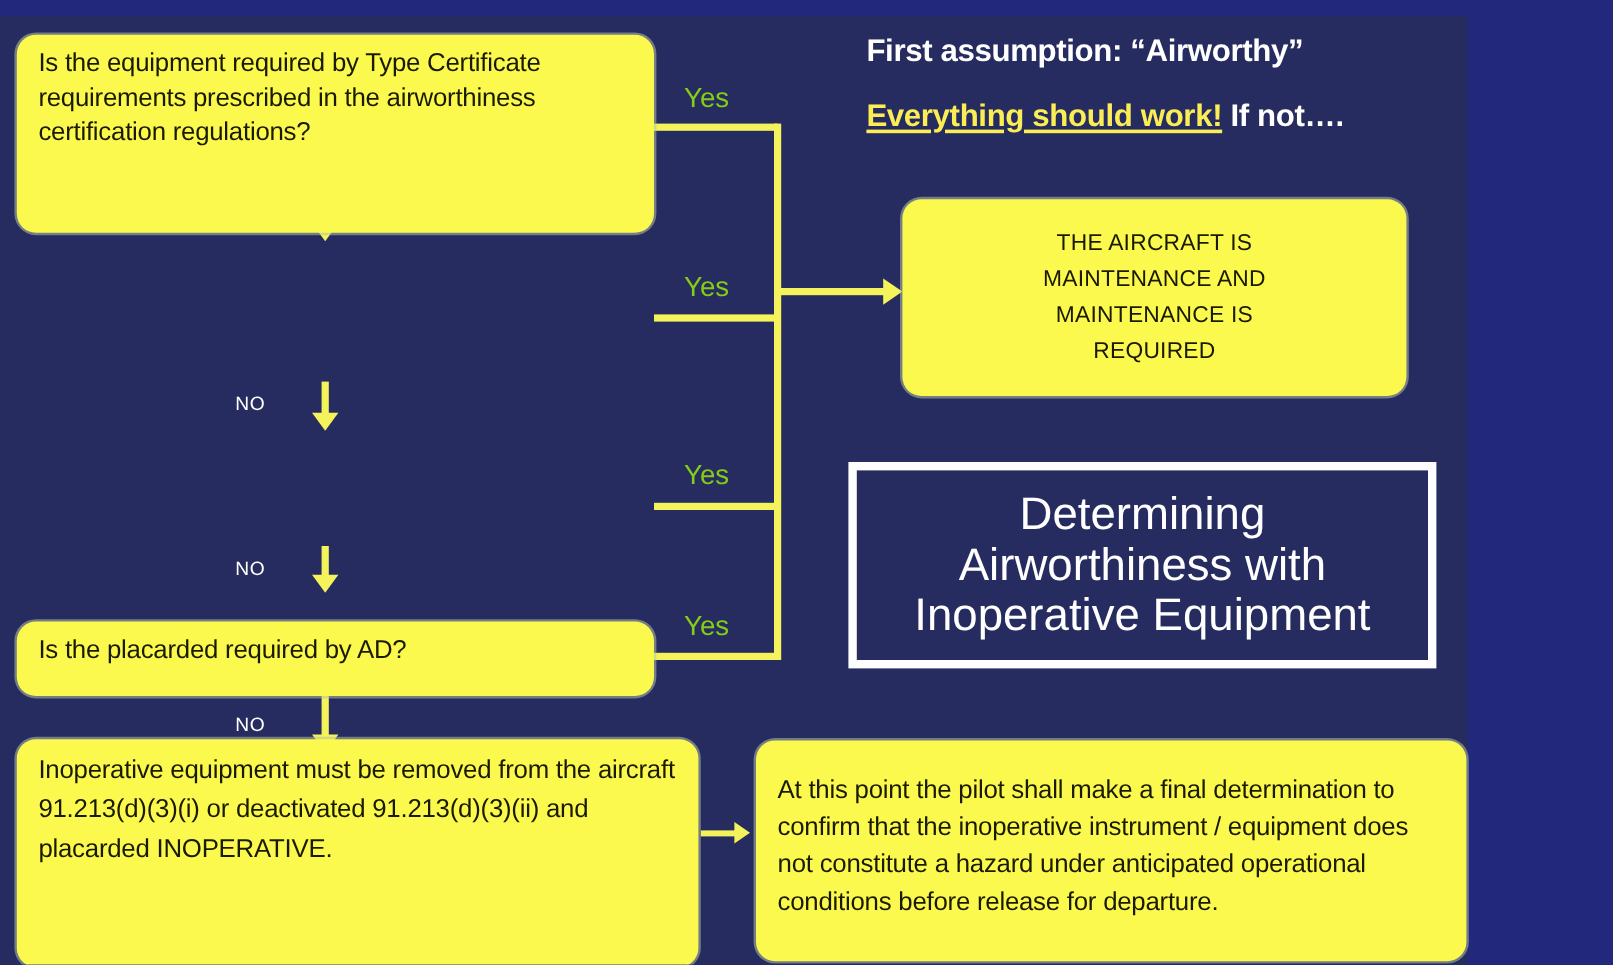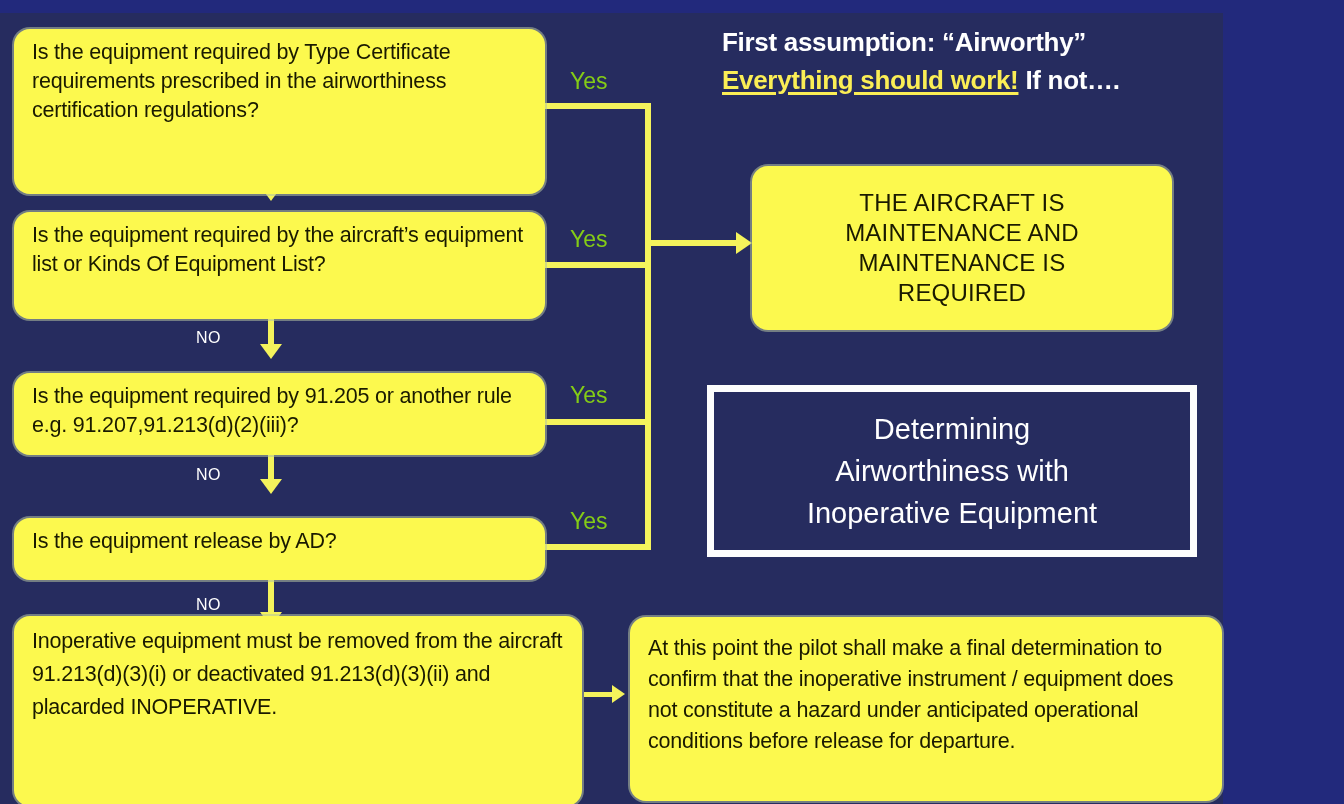--- a/index.html
+++ b/index.html
@@ -32,38 +32,38 @@
     box-sizing: border-box;
     color: #1a1a00;
     font-size: 21.5px;
     line-height: 29px;
     letter-spacing: -0.2px;
     padding: 9px 14px 9px 18px;
     box-shadow: 0 0 0 2px rgba(180,195,160,0.55);
   }
   .ybox.center {
     text-align: center;
-    font-size: 24px;
+    font-size: 19px;
     line-height: 30px;
     letter-spacing: 0.2px;
     display: flex;
     align-items: center;
     justify-content: center;
     padding: 8px 16px;
   }
   .ybox.center > span { display: block; width: 100%; }
 
   
   #titlebox {
     position: absolute;
     box-sizing: border-box;
     background: #262c5f;
     border: 7px solid #fdfdfd;
     color: #ffffff;
-    font-size: 29px;
+    font-size: 38px;
     line-height: 42px;
     text-align: center;
     display: flex;
     align-items: center;
     justify-content: flex-start;
     padding: 6px 10px;
   }
   #titlebox .inner { width: 100%; }
 
   
@@ -72,21 +72,21 @@
     left: 722px;
     top: 24px;
     width: 622px;
     font-weight: bold;
     font-size: 26px;
     line-height: 37px;
     letter-spacing: -0.3px;
     color: #ffffff;
     white-space: nowrap;
   }
-  #header .l2 { margin-top: 1px; }
+  #header .l2 { margin-top: 17px; }
   #header .hl {
     color: #fbee55;
     text-decoration: underline;
     text-decoration-thickness: 3px;
     text-underline-offset: 3px;
   }
 
   
   .ln {
     position: absolute;
@@ -168,39 +168,37 @@
   <div class="ln" style="left:584px; top:692px; width:30px; height:5px;"></div>
   <div class="arrow-right sm" style="left:612px; top:685px;"></div>
 
   <div class="lbl-yes" style="left:570px; top:68px;">Yes</div>
   <div class="lbl-yes" style="left:570px; top:226px;">Yes</div>
   <div class="lbl-yes" style="left:570px; top:382px;">Yes</div>
   <div class="lbl-yes" style="left:570px; top:508px;">Yes</div>
 
   <div class="ybox" style="left:14px; top:29px; width:531px; height:165px;">Is the equipment required by Type Certificate requirements prescribed in the airworthiness certification regulations?</div>
 
-  <div class="ybox" style="left:14px; top:212px; width:531px; height:107px;">Is the equipment required by the aircraft’s equipment list or Kinds Of Equipment List?</div>
-
-  <div class="ybox" style="left:14px; top:373px; width:531px; height:82px;">Is the equipment required by 91.205 or another rule e.g. 91.207,91.213(d)(2)(iii)?</div>
-
-  <div class="ybox" style="left:14px; top:518px; width:531px; height:62px;">Is the equipment release by AD?</div>
+
+
+  <div class="ybox" style="left:14px; top:518px; width:531px; height:62px;">Is the placarded required by AD?</div>
 
   <div class="ybox center" style="left:752px; top:166px; width:420px; height:164px;">
     <span>
       <span>THE AIRCRAFT IS</span><br>
       <span>MAINTENANCE AND</span><br>
       <span>MAINTENANCE IS</span><br>
       <span>REQUIRED</span>
     </span>
   </div>
 
   <div id="titlebox" style="left:707px; top:385px; width:490px; height:172px;">
     <span class="inner">
       <span>Determining</span><br>
       <span>Airworthiness with</span><br>
       <span>Inoperative Equipment</span>
     </span>
   </div>
 
   <div class="ybox" style="left:14px; top:616px; width:568px; height:190px; line-height:33px;">Inoperative equipment must be removed from the aircraft 91.213(d)(3)(i) or deactivated 91.213(d)(3)(ii) and placarded INOPERATIVE.</div>
 
-  <div class="ybox" style="left:630px; top:617px; width:592px; height:184px; line-height:31px; padding-top:16px;">At this point the pilot shall make a final determination to confirm that the inoperative instrument / equipment does not constitute a hazard under anticipated operational conditions before release for departure.</div>
+  <div class="ybox" style="left:630px; top:617px; width:592px; height:184px; line-height:31px; padding-top:26px;">At this point the pilot shall make a final determination to confirm that the inoperative instrument / equipment does not constitute a hazard under anticipated operational conditions before release for departure.</div>
 </div>
 
 </body></html>

